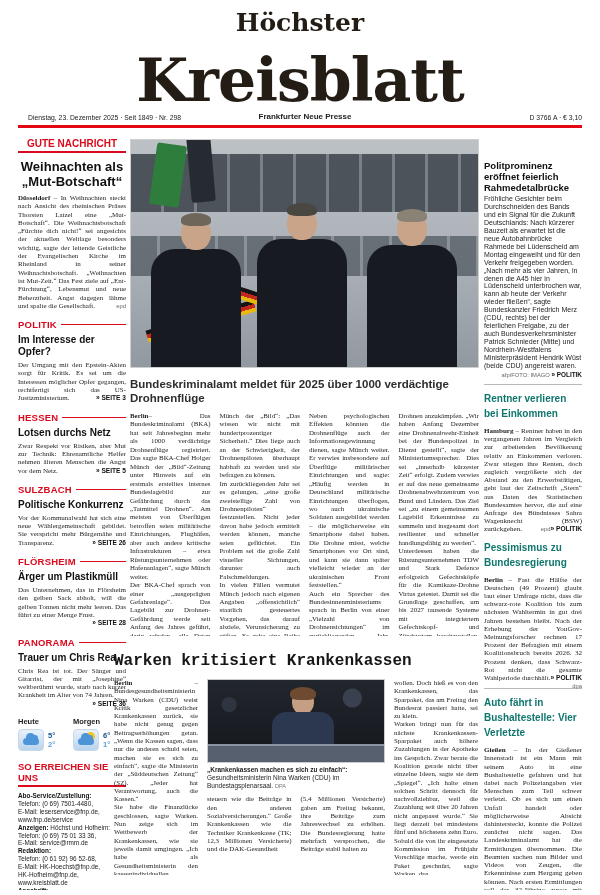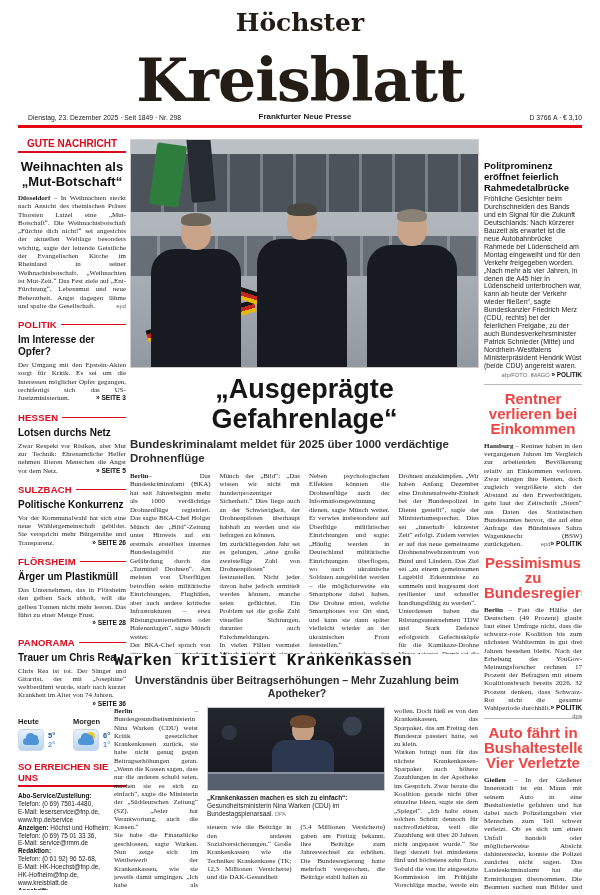--- a/index.html
+++ b/index.html
@@ -94,22 +94,22 @@
              line-height:14px; text-align:left; color:#2e2e2e; margin-top:3px; }
   .cols { display:flex; gap:9px; margin-top:7px; height:224px; overflow:hidden; }
   .col  { flex:1; font-size:6.9px; line-height:8.45px; text-align:justify; hyphens:auto; white-space:pre-line; }
 
   
   .rightcol { position:absolute; left:484px; top:160px; width:98px; height:730px; overflow:hidden; }
   .cap-head { font-family:"Liberation Sans",sans-serif; font-weight:bold; font-size:9.5px; line-height:11px; color:#111; }
   .cap-body { font-family:"Liberation Sans",sans-serif; font-size:7px; line-height:7.95px; margin-top:2px; hyphens:auto; }
   .cap-foot { text-align:right; font-family:"Liberation Sans",sans-serif; font-size:5.8px; color:#666; margin-top:1px; }
   .cap-foot b { color:#111; font-size:6.4px; }
-  .r-head { font-family:"Liberation Sans",sans-serif; font-weight:bold; font-size:15px;
-            line-height:15px; text-align:center; margin:6px 0 6px; color:#ef4444; }
+  .r-head { font-family:"Liberation Sans",sans-serif; font-weight:bold; font-size:10px;
+            line-height:15px; text-align:left; margin:6px 0 6px; color:#0f766e; }
   .r-body { font-size:7.1px; line-height:8.2px; text-align:justify; hyphens:auto; }
 
   
   .bottom { position:absolute; left:114px; top:650px; width:366px; height:242px; overflow:hidden; }
   .bot-h1 { font-family:Liberation Mono, monospace; font-weight:bold; font-size:16px;
             line-height:22px; text-align:left; color:#161616; }
   .bot-h2 { font-family:"Liberation Sans",sans-serif; font-weight:bold; font-size:10.5px;
             line-height:13px; text-align:center; color:#2e2e2e; margin-top:2px; }
   .bot-row { display:flex; gap:9px; margin-top:7px; height:196px; overflow:hidden; }
   .bot-col { width:84px; font-size:6.9px; line-height:8.3px; text-align:justify; hyphens:auto; white-space:pre-line; }
@@ -239,21 +239,20 @@
       <div class="flag-dark"></div>
       <div class="ribbon r1"></div>
       <div class="ribbon r2"></div>
       <div class="person p1" style="--hair:#6e6659;"><i class="head"></i><i class="torso"></i></div>
       <div class="person p2" style="--hair:#4a4740;"><i class="head"></i><i class="torso"></i></div>
       <div class="person p3" style="--hair:#8a8275;"><i class="head"></i><i class="torso"></i></div>
     </div>
   </section>
 
   <section class="lead">
-    <h1 class="lead-h1">„Ausgeprägte Gefahrenlage“</h1>
     <h2 class="lead-h2">Bundeskriminalamt meldet für 2025 über 1000 verdächtige Drohnenflüge</h2>
     <div class="cols">
       <div class="col"><b class="city">Berlin</b><span>– Das Bundeskriminalamt (BKA) hat seit Jahresbeginn mehr als 1000 verdächtige Drohnenflüge registriert. Das sagte BKA-Chef Holger Münch der „Bild“-Zeitung unter Hinweis auf ein erstmals erstelltes internes Bundeslagebild zur Gefährdung durch das „Tatmittel Drohnen“. Am meisten von Überflügen betroffen seien militärische Einrichtungen, Flughäfen, aber auch andere kritische Infrastrukturen – etwa Rüstungsunternehmen oder Hafenanlagen“, sagte Münch weiter.
 Der BKA-Chef sprach von einer „ausgeprägten Gefahrenlage“. Das Lagebild zur Drohnen-Gefährdung werde seit Anfang des Jahres geführt, darin würden „alle Daten von Verdachtsfällen“ einbezogen. Auch Erkenntnisse der Bundeswehr flössen darin ein.
 Auf die Frage, ob die Drohnen immer von russischen Akteuren gesteuert würden, sagte</span></div>
       <div class="col">Münch der „Bild“: „Das wissen wir nicht mit hundertprozentiger Sicherheit.“ Dies liege auch an der Schwierigkeit, der Drohnenpiloten überhaupt habhaft zu werden und sie befragen zu können.
 Im zurückliegenden Jahr sei es gelungen, „eine große zweistellige Zahl von Drohnenpiloten“ festzustellen. Nicht jeder davon habe jedoch ermittelt werden können, manche seien geflüchtet. Ein Problem sei die große Zahl visueller Sichtungen, darunter auch Falschmeldungen.
 In vielen Fällen vermutet Münch jedoch nach eigenen Angaben „offensichtlich“ staatlich gesteuertes Vorgehen, das darauf abziele, Verunsicherung zu stiften. Es gebe eine Reihe von Drohnensichtungen, bei denen klar sei: „Das waren keine Hobbyflieger“, als Beispiel nannte der BKA-Chef das Auftreten von Drohnenschwärmen.</div>
       <div class="col">Neben psychologischen Effekten könnten die Drohnenflüge auch der Informationsgewinnung dienen, sagte Münch weiter. Er verwies insbesondere auf Überflüge militärischer Einrichtungen und sagte: „Häufig werden in Deutschland militärische Einrichtungen überflogen, wo auch ukrainische Soldaten ausgebildet werden – die möglicherweise ein Smartphone dabei haben. Die Drohne misst, welche Smartphones vor Ort sind, und kann sie dann später vielleicht wieder an der ukrainischen Front feststellen.“
 Auch ein Sprecher des Bundesinnenministeriums sprach in Berlin von einer „Vielzahl von Drohnensichtungen“ im zurückliegenden Jahr. Derartige Flüge sollten „dazu führen, dass wir verunsichert werden“, sagte auch er. Daher habe die Bundesregierung bereits „sehr zügig Maßnahmen ergriffen“, um gegen die Gefahren durch</div>
@@ -282,21 +281,20 @@
     <div class="hr-grey"></div>
 
     <section>
       <h3 class="r-head">Auto fährt in Bushaltestelle: Vier Verletzte</h3>
       <p class="r-body"><b class="city">Gießen</b><span> – In der Gießener Innenstadt ist ein Mann mit seinem Auto in eine Bushaltestelle gefahren und hat dabei nach Polizeiangaben vier Menschen zum Teil schwer verletzt. Ob es sich um einen Unfall handelt oder möglicherweise Absicht dahintersteckt, konnte die Polizei zunächst nicht sagen. Das Landeskriminalamt hat die Ermittlungen übernommen. Die Beamten suchen nun Bilder und Videos von Zeugen, die Erkenntnisse zum Hergang geben können. Nach ersten Ermittlungen soll der 32-Jährige zuvor mit seinem Auto an einer Ampel gegen zwei Fahrzeuge geprallt sein. Er habe seine Fahrt fortgesetzt und sei dann gegen die Bushaltestelle gefahren.</span> </p>
     </section>
   </aside>
 
   <section class="bottom">
     <h1 class="bot-h1">Warken kritisiert Krankenkassen</h1>
-    <h2 class="bot-h2">Unverständnis über Beitragserhöhungen – Mehr Zuzahlung beim Apotheker?</h2>
     <div class="bot-row">
       <div class="bot-col"><b class="city">Berlin</b> <span>– Bundesgesundheitsministerin Nina Warken (CDU) weist Kritik gesetzlicher Krankenkassen zurück, sie habe nicht genug gegen Beitragserhöhungen getan. „Wenn die Kassen sagen, dass nur die anderen schuld seien, machen sie es sich zu einfach“, sagte die Ministerin der „Süddeutschen Zeitung“ (SZ). „Jeder hat Verantwortung, auch die Kassen.“
 Sie habe die Finanzlücke geschlossen, sagte Warken. Nun zeige sich im Wettbewerb der Krankenkassen, wie sie jeweils damit umgingen. „Ich habe als Gesundheitsministerin den kassenindividuellen Zusatzbeitrag nicht in der Hand. Wir können die Krankenkassenbeiträge nicht so passgenau</span></div>
       <div class="b-mid">
         <div class="photo-warken">
           <div class="wk-head"></div>
           <div class="wk-torso"></div>
           <div class="wk-lectern"></div>
         </div>
         <p class="b-caption"><b>„Krankenkassen machen es sich zu einfach“:</b><span> Gesundheitsministerin Nina Warken (CDU) im Bundestagsplenarsaal.</span> <span class="cap-credit">DPA</span></p>

